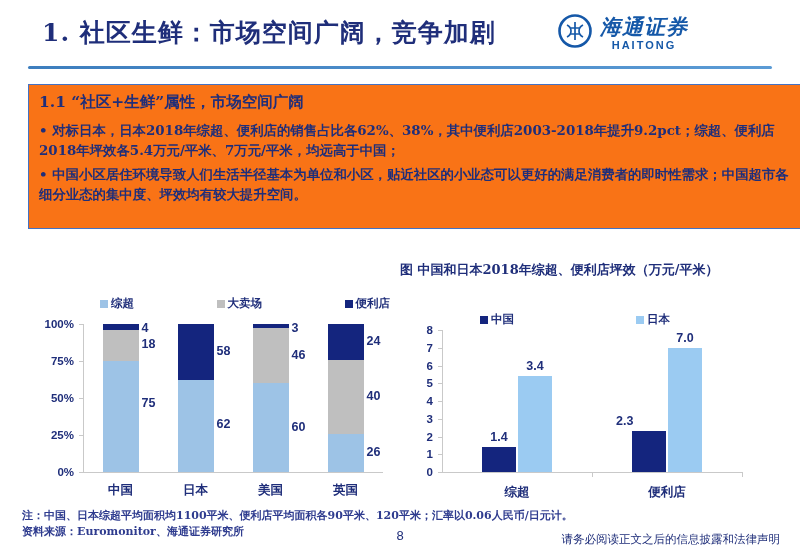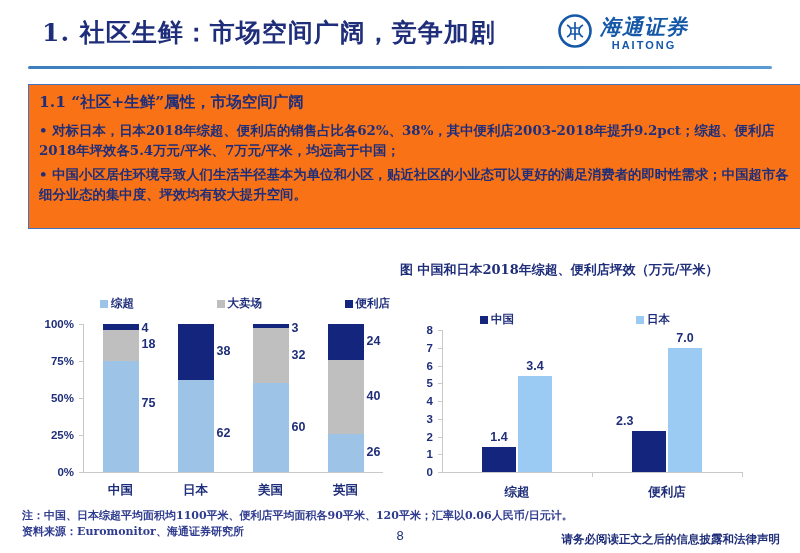--- a/index.html
+++ b/index.html
@@ -179,21 +179,21 @@
     width: 800px;
     text-align: center;
     font-size: 13px;
     color: #1f2e7a;
     font-family: "Liberation Sans", sans-serif;
   }
   #disclaimer {
     position: absolute;
     right: 20px; top: 532px;
     font-size: 11.5px;
-    font-weight: bold;
+    font-weight: normal;
     color: #1f2e7a;
     font-family: "DejaVu Serif", "Liberation Serif", serif;
   }
 </style>
 </head>
 <body>
 
 <div id="slide-header">
   <div id="slide-title">1. 社区生鲜：市场空间广阔，竞争加剧</div>
 
@@ -254,28 +254,28 @@
         <div class="y-tick-label" style="left: 0px; top: 10px; width: 46px;">100%</div>
         <div class="bar" style="left: 74.5px; top: 47px; width: 36px; height: 111px; background: rgb(157, 195, 230);"></div>
         <div class="bar" style="left: 74.5px; top: 15.92px; width: 36px; height: 31.08px; background: rgb(191, 191, 191);"></div>
         <div class="bar" style="left: 74.5px; top: 10px; width: 36px; height: 5.92px; background: rgb(20, 37, 126);"></div>
         <div class="bar-value" style="left: 113.5px; top: 82px;">75</div>
         <div class="bar-value" style="left: 113.5px; top: 23.46px;">18</div>
         <div class="bar-value" style="left: 113.5px; top: 7px;">4</div>
         <div class="x-cat-label" style="left: 57.5px; top: 168px; width: 70px;">中国</div>
         <div class="bar" style="left: 149.5px; top: 66.24px; width: 36px; height: 91.76px; background: rgb(157, 195, 230);"></div>
         <div class="bar" style="left: 149.5px; top: 10px; width: 36px; height: 56.24px; background: rgb(20, 37, 126);"></div>
-        <div class="bar-value" style="left: 188.5px; top: 112px; text-align: center;">62</div>
-        <div class="bar-value" style="left: 188.5px; top: 30.12px;">38</div>
+        <div class="bar-value" style="left: 188.5px; top: 103px; text-align: center;">62</div>
+        <div class="bar-value" style="left: 188.5px; top: 30.12px;">58</div>
         <div class="x-cat-label" style="left: 132.5px; top: 168px; width: 70px;">日本</div>
         <div class="bar" style="left: 224.5px; top: 69.2px; width: 36px; height: 88.8px; background: rgb(157, 195, 230);"></div>
         <div class="bar" style="left: 224.5px; top: 14.44px; width: 36px; height: 54.76px; background: rgb(191, 191, 191);"></div>
         <div class="bar" style="left: 224.5px; top: 10px; width: 36px; height: 4.44px; background: rgb(20, 37, 126);"></div>
         <div class="bar-value" style="left: 263.5px; top: 105.6px;">60</div>
-        <div class="bar-value" style="left: 263.5px; top: 33.82px;">32</div>
+        <div class="bar-value" style="left: 263.5px; top: 33.82px;">46</div>
         <div class="bar-value" style="left: 263.5px; top: 7px;">3</div>
         <div class="x-cat-label" style="left: 207.5px; top: 168px; width: 70px;">美国</div>
         <div class="bar" style="left: 299.5px; top: 119.52px; width: 36px; height: 38.48px; background: rgb(157, 195, 230);"></div>
         <div class="bar" style="left: 299.5px; top: 45.52px; width: 36px; height: 74px; background: rgb(191, 191, 191);"></div>
         <div class="bar" style="left: 299.5px; top: 10px; width: 36px; height: 35.52px; background: rgb(20, 37, 126);"></div>
         <div class="bar-value" style="left: 338.5px; top: 130.76px;">26</div>
         <div class="bar-value" style="left: 338.5px; top: 74.52px;">40</div>
         <div class="bar-value" style="left: 338.5px; top: 19.76px;">24</div>
         <div class="x-cat-label" style="left: 282.5px; top: 168px; width: 70px;">英国</div>
       </div>

